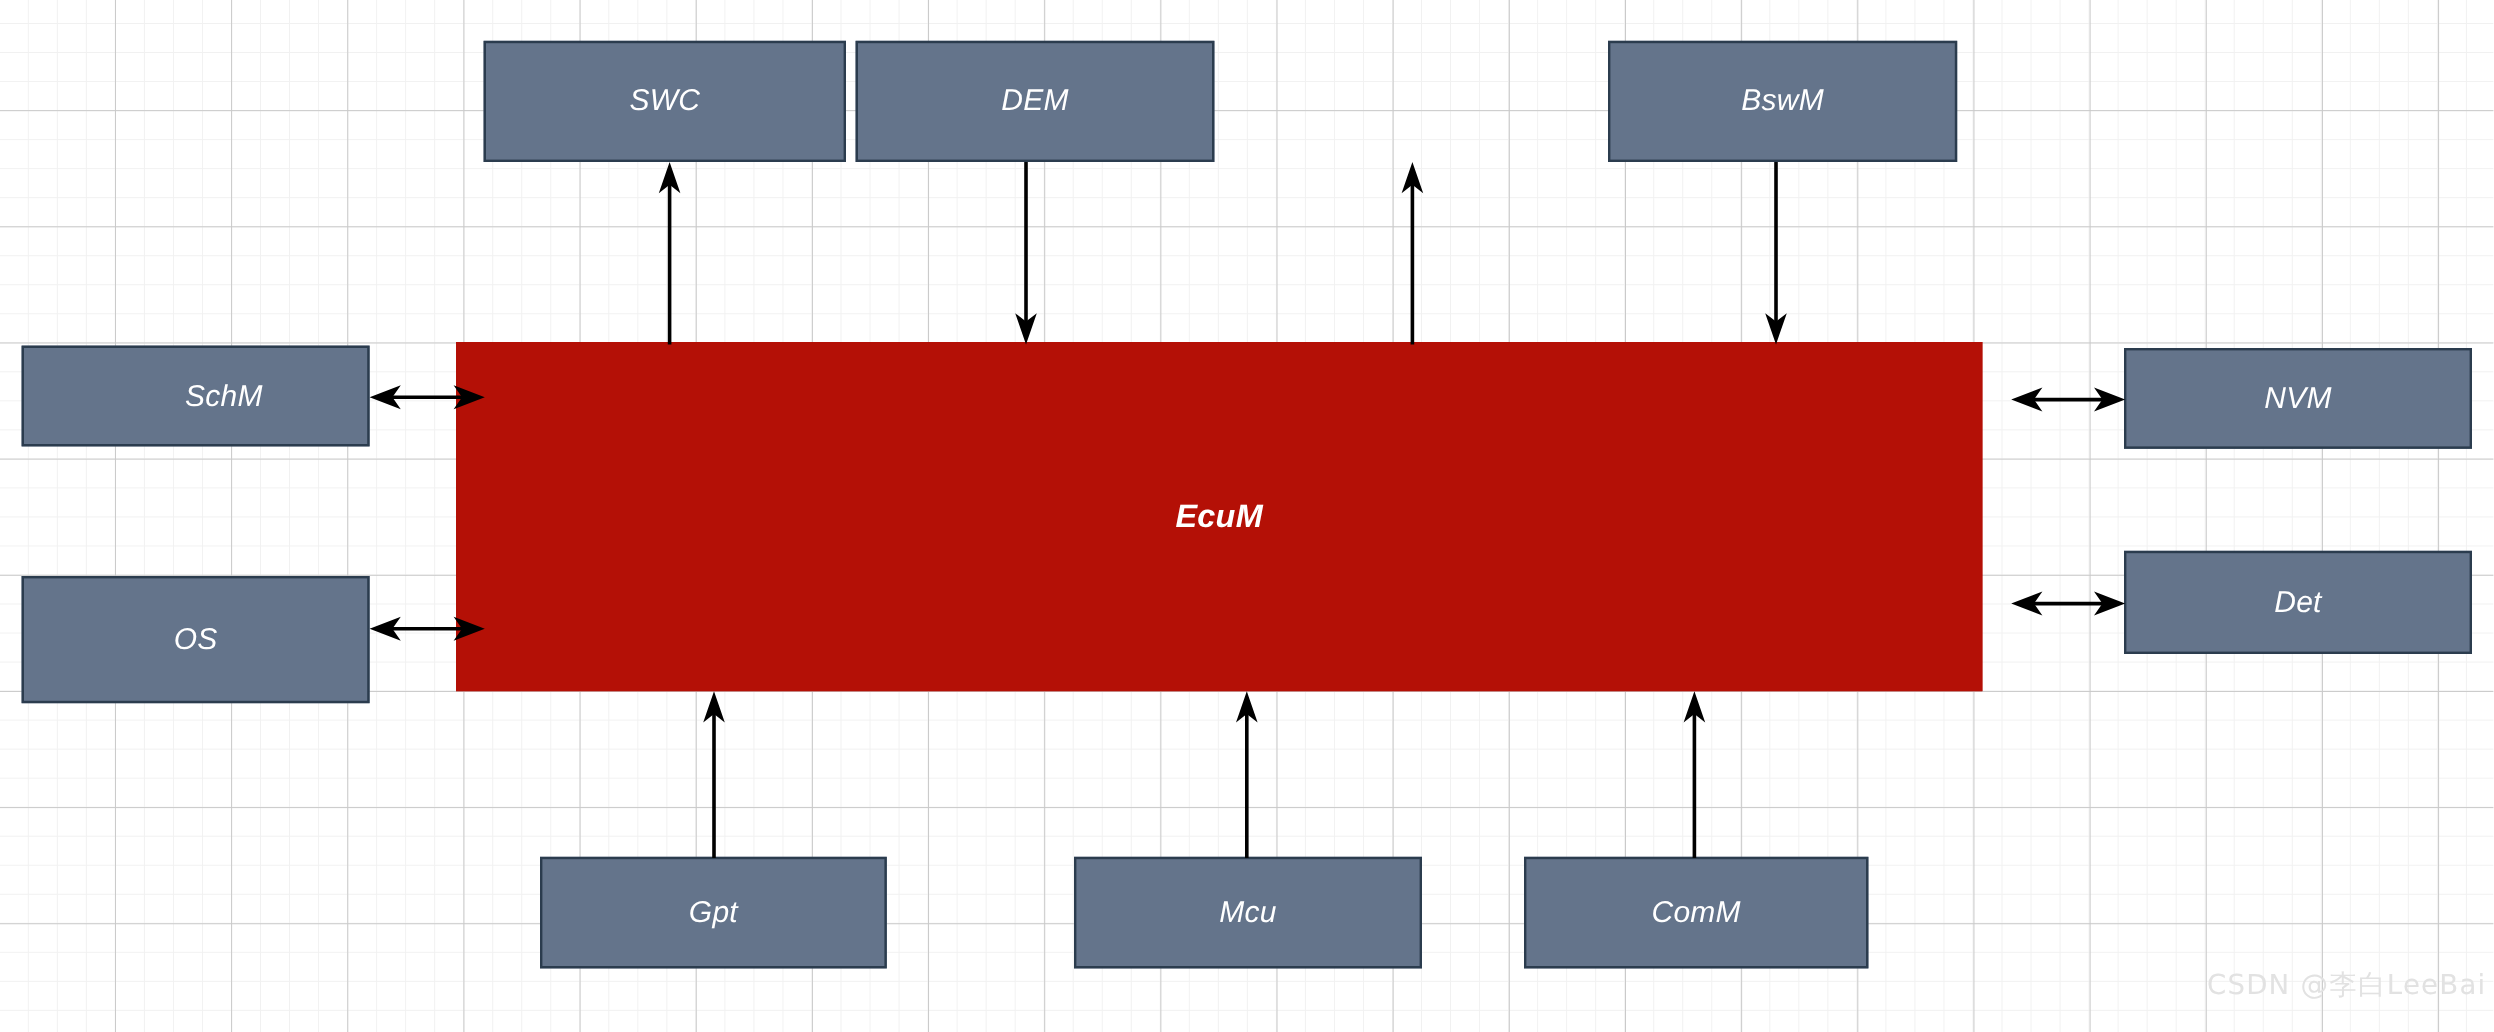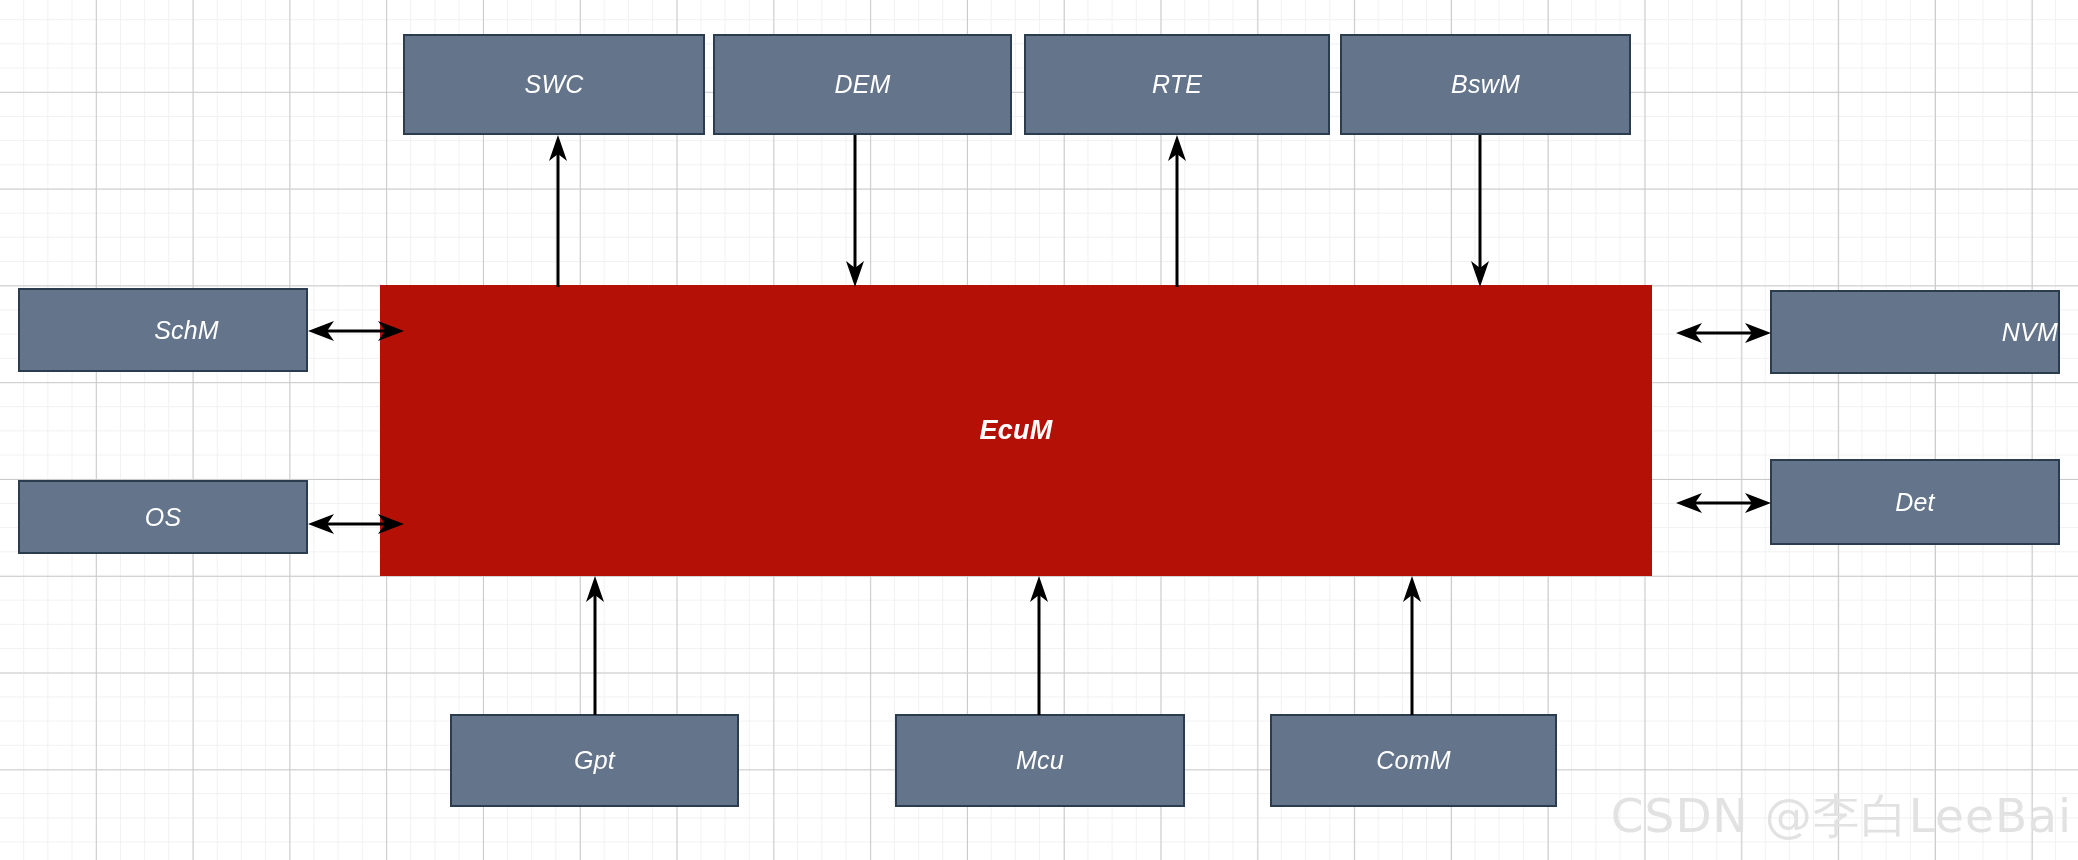--- a/index.html
+++ b/index.html
@@ -53,63 +53,60 @@
 
   .edge {
     position: absolute;
     overflow: visible;
   }
   .edge svg { display: block; overflow: visible; }
 
   .watermark {
     position: absolute;
     right: 6px;
-    bottom: 12px;
-    font-size: 47px;
+    bottom: 24px;
+    font-size: 23px;
     color: #e2e2e2;
     font-family: "DejaVu Sans", "Liberation Sans", sans-serif;
     white-space: nowrap;
     user-select: none;
     letter-spacing: 1px;
   }
 </style>
 </head>
 <body>
 
 <div id="canvas">
 
   <div class="node" style="left:403px; top:34px; width:302px; height:101px;">
     <span>SWC</span>
   </div>
 
   <div class="node" style="left:713px; top:34px; width:299px; height:101px;">
     <span>DEM</span>
   </div>
 
-  <div class="node" style="left:1024px; top:34px; width:306px; height:101px;">
-    <span>RTE</span>
-  </div>
 
   <div class="node" style="left:1340px; top:34px; width:291px; height:101px;">
     <span>BswM</span>
   </div>
 
   <div class="node" style="left:18px; top:288px; width:290px; height:84px;padding-left:47px;">
     <span>SchM</span>
   </div>
 
-  <div class="node" style="left:18px; top:480px; width:290px; height:74px;">
+  <div class="node" style="left:18px; top:480px; width:290px; height:106px;">
     <span>OS</span>
   </div>
 
   <div class="node center" style="left:380px; top:285px; width:1272px; height:291px;">
     <span>EcuM</span>
   </div>
 
-  <div class="node" style="left:1770px; top:290px; width:290px; height:84px;justify-content:flex-end;">
+  <div class="node" style="left:1770px; top:290px; width:290px; height:84px;">
     <span>NVM</span>
   </div>
 
   <div class="node" style="left:1770px; top:459px; width:290px; height:86px;">
     <span>Det</span>
   </div>
 
   <div class="node" style="left:450px; top:714px; width:289px; height:93px;">
     <span>Gpt</span>
   </div>

